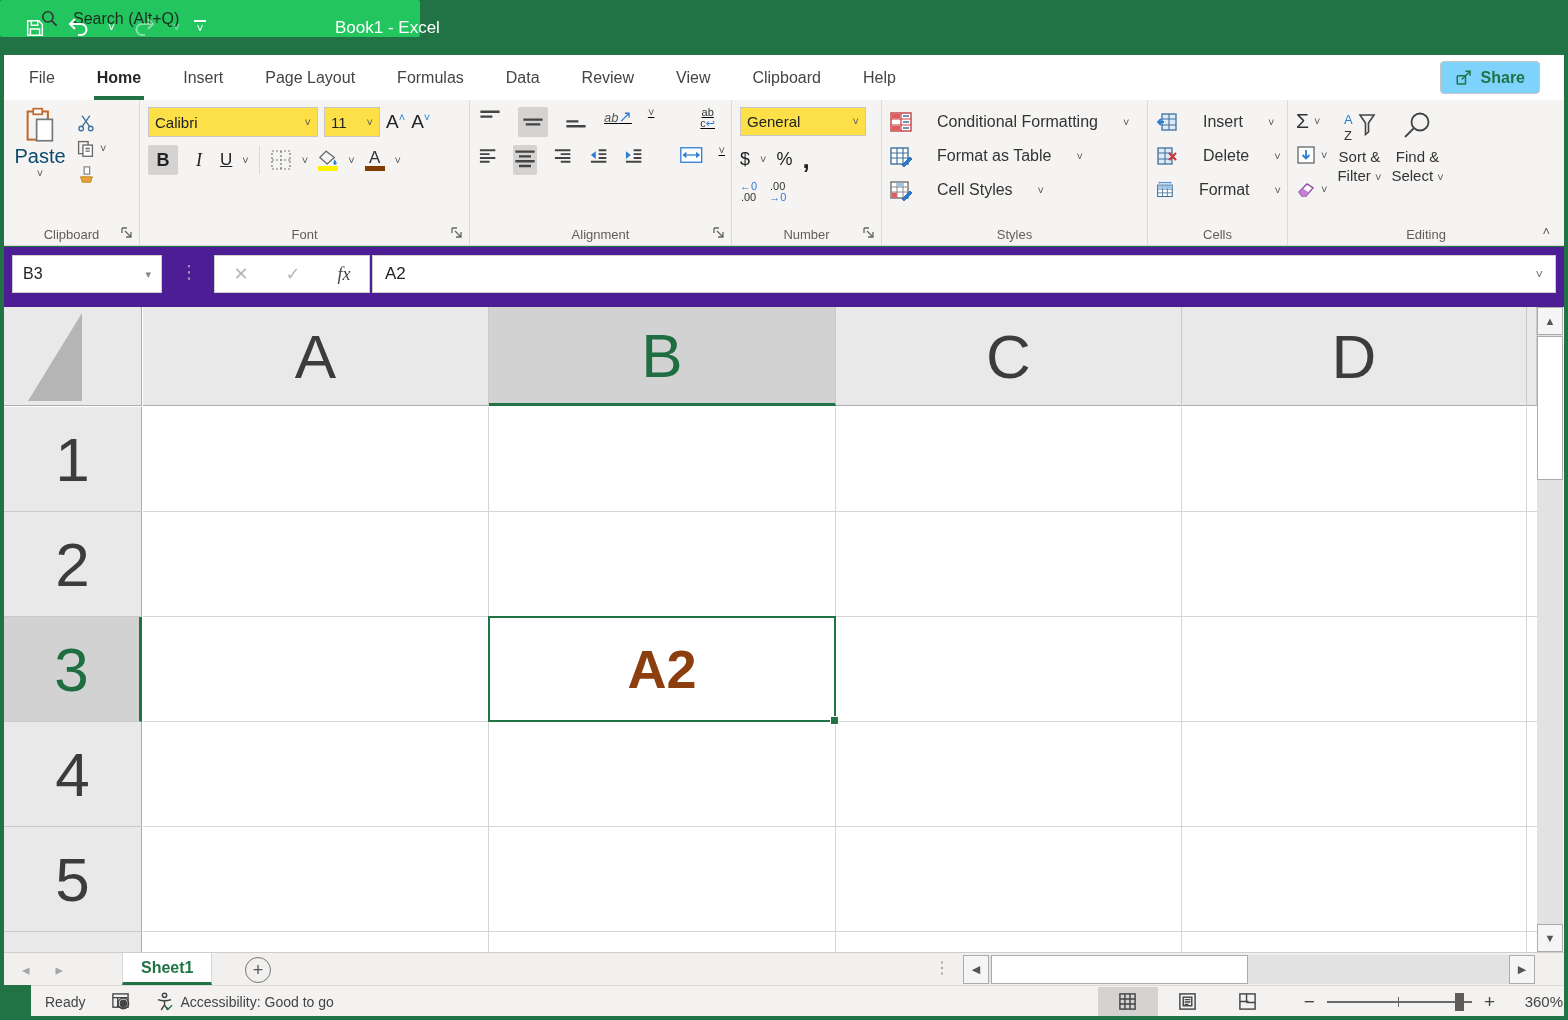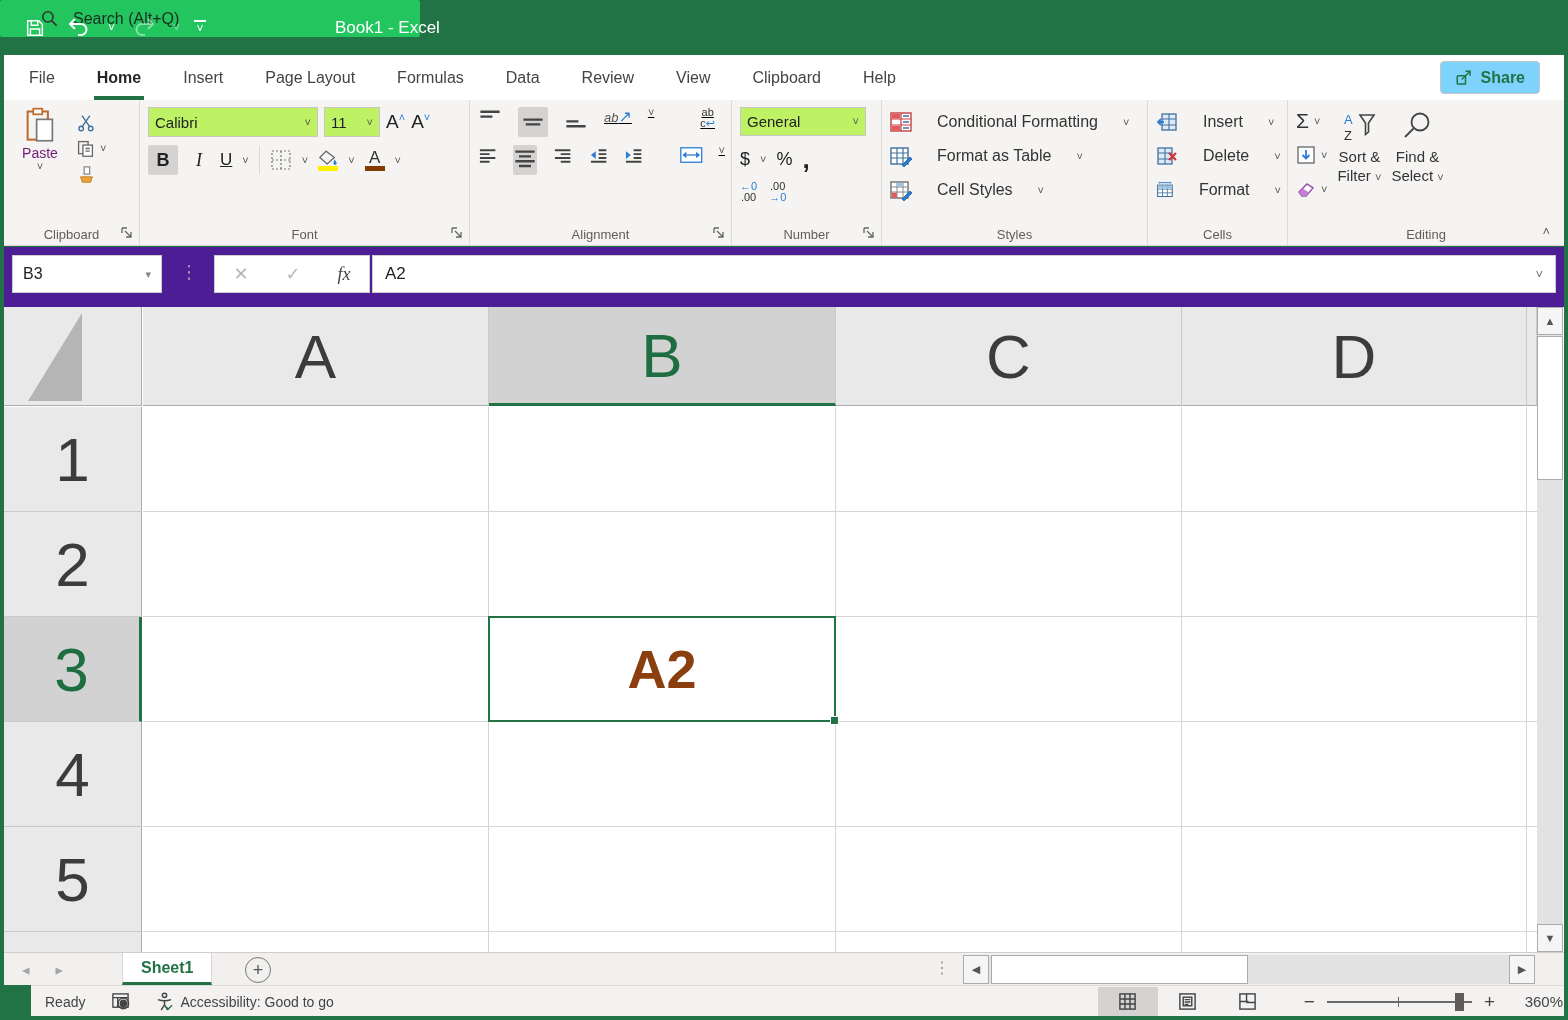--- a/index.html
+++ b/index.html
@@ -35,30 +35,30 @@
 
   
   .ribbon { position:absolute; left:4px; top:100px; width:1560px; height:146px; background:#F5F4F2; border-bottom:1px solid #D8D6D3; display:flex; }
   .rgroup { position:relative; height:100%; border-right:1px solid #DDDBD8; padding:7px 6px 24px 8px; }
   .glabel { position:absolute; bottom:3px; left:0; right:0; text-align:center; font-size:13px; color:#605E5C; }
   .launcher { position:absolute; right:5px; bottom:5px; width:14px; height:14px; cursor:pointer; }
   .collapse-chev { position:absolute; right:14px; bottom:6px; font-size:13px; color:#605E5C; cursor:pointer; }
   .rbtn { display:flex; align-items:center; justify-content:center; cursor:pointer; border-radius:2px; }
   .rbtn.active { background:#D5D3D1; }
   .chev { font-size:11px; color:#555; line-height:1; cursor:pointer; }
-  .combo { background:#bef264; border:1px solid #C8C6C4; display:flex; align-items:center; justify-content:space-between; padding:0 6px; font-size:15px; color:#222; height:30px; cursor:pointer; }
+  .combo { background:#fde047; border:1px solid #C8C6C4; display:flex; align-items:center; justify-content:space-between; padding:0 6px; font-size:15px; color:#222; height:30px; cursor:pointer; }
   .lines-icon { display:block; }
   .two-line-micro { font-size:11px; line-height:11px; color:#333; text-align:center; cursor:pointer; }
   .two-line-micro .blue { color:#2B7CD3; }
   .stack-label { font-size:15px; color:#333; line-height:19px; text-align:center; }
 
   
   .g-clip .content { display:flex; gap:8px; }
   .paste-big { display:flex; flex-direction:column; align-items:center; width:56px; cursor:pointer; }
-  .paste-big .plabel { font-size:14px; color:#701a75; margin-top:2px;text-align:right; }
+  .paste-big .plabel { font-size:20px; color:#0c4a6e; margin-top:2px;text-align:right; }
   .clip-col { display:flex; flex-direction:column; gap:7px; padding-top:6px; }
   .clip-row { display:flex; align-items:center; gap:5px; }
 
   
   .g-font .row1 { display:flex; align-items:center; gap:6px; }
   .g-font .row2 { display:flex; align-items:center; gap:10px; margin-top:8px; }
   .bld { font-weight:bold; font-size:18px; color:#222; width:30px; height:30px; }
   .ital { font-style:italic; font-family:"Liberation Serif", serif; font-size:18px; color:#222; width:22px; height:30px; }
   .undl { font-size:17px; color:#222; text-decoration:underline; height:30px; display:flex; align-items:center; }
   .grow-shrink { font-size:19px; color:#222; position:relative; cursor:pointer; }

